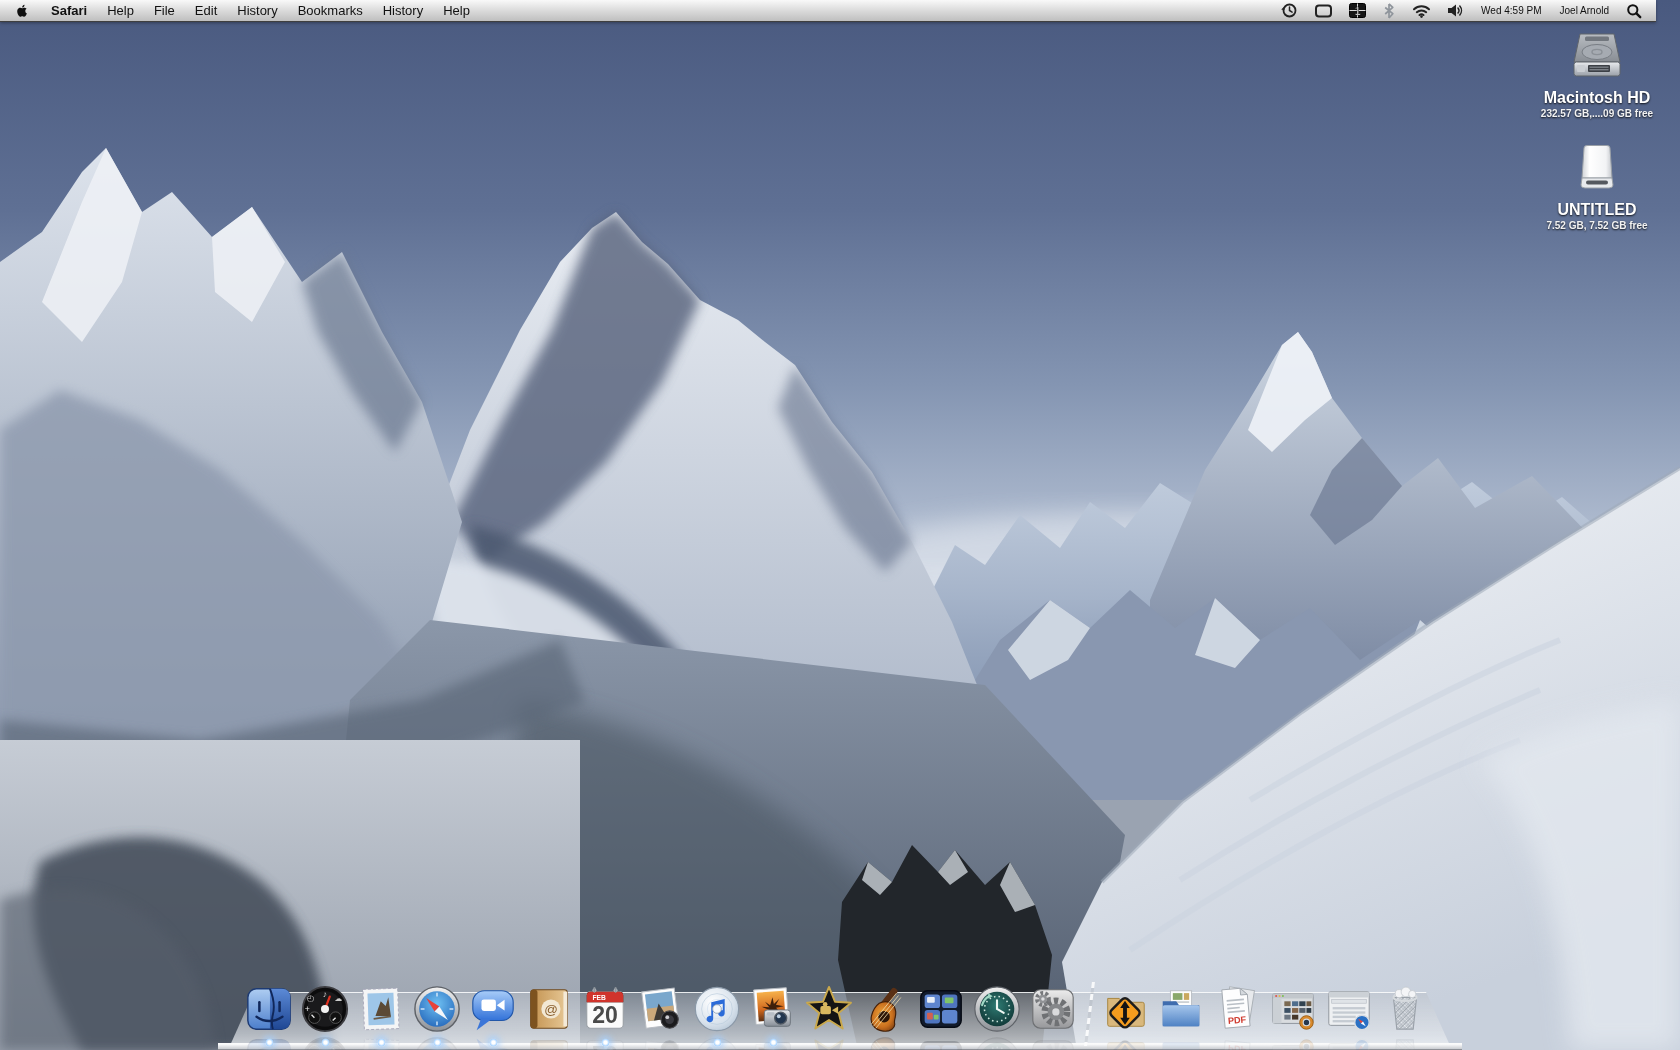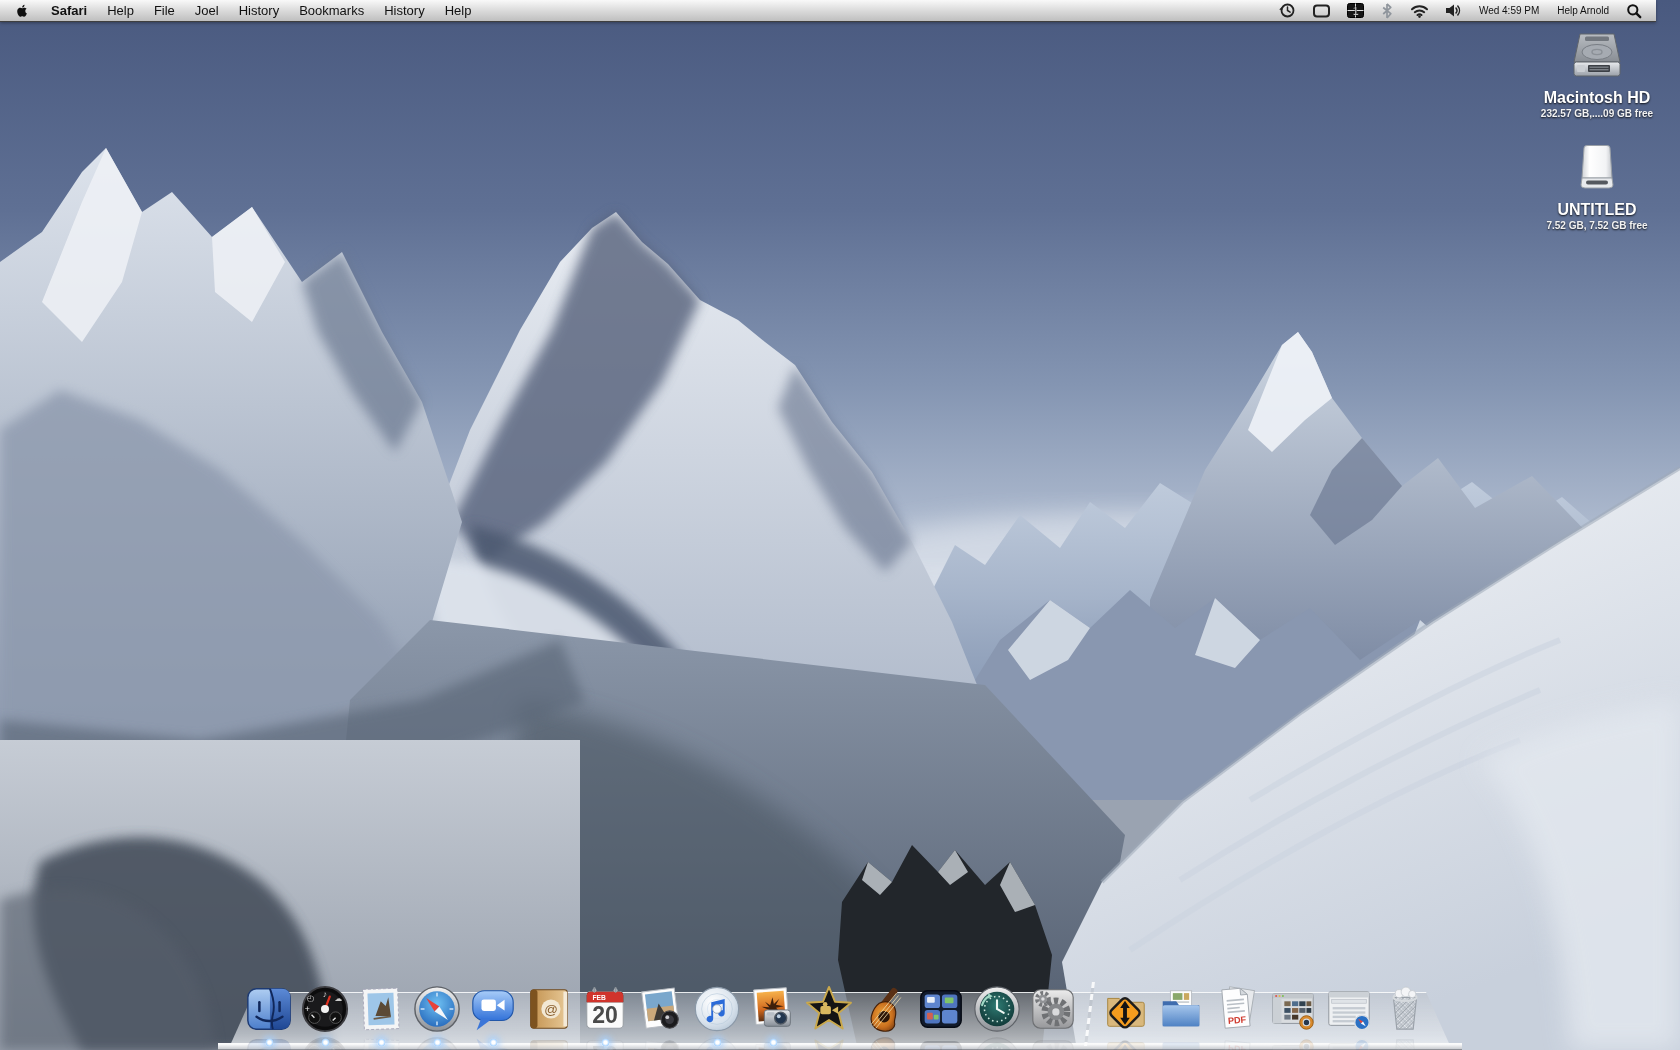--- a/index.html
+++ b/index.html
@@ -156,21 +156,21 @@
       <svg width="15" height="17" viewBox="0 0 24 26">
         <g fill="#101010" transform="translate(1,2)">
           <path d="M17.05 11.97c-.03-2.4 1.96-3.55 2.05-3.61-1.12-1.63-2.86-1.86-3.48-1.88-1.48-.15-2.89.87-3.64.87-.75 0-1.91-.85-3.14-.83-1.62.02-3.11.94-3.94 2.39-1.68 2.91-.43 7.22 1.21 9.58.8 1.16 1.75 2.46 3 2.41 1.2-.05 1.66-.78 3.11-.78 1.45 0 1.86.78 3.13.76 1.29-.02 2.11-1.18 2.9-2.34.91-1.34 1.29-2.64 1.31-2.71-.03-.01-2.51-.96-2.51-3.86z"></path>
           <path d="M14.84 4.89c.66-.8 1.11-1.92.99-3.03-.95.04-2.11.64-2.79 1.44-.61.71-1.15 1.85-1.01 2.94 1.06.08 2.15-.54 2.81-1.35z"></path>
         </g>
       </svg>
     </div>
     <div class="mb-item app">Safari</div>
     <div class="mb-item">Help</div>
     <div class="mb-item">File</div>
-    <div class="mb-item">Joel</div>
+    <div class="mb-item">Edit</div>
     <div class="mb-item">History</div>
     <div class="mb-item">Bookmarks</div>
     <div class="mb-item">History</div>
     <div class="mb-item">Help</div>
   </div>
 
   <div class="mb-right">
     <div class="mb-status">
       <svg width="18" height="17" viewBox="0 0 18 17">
         <circle cx="9.5" cy="8.5" r="6" fill="none" stroke="#222" stroke-width="1.8"></circle>
@@ -203,21 +203,21 @@
         <circle cx="9.5" cy="13.6" r="1.3" fill="#222"></circle>
       </svg>
     </div>
     <div class="mb-status">
       <svg width="17" height="15" viewBox="0 0 17 15">
         <polygon points="1,5 4.5,5 9,1.5 9,13.5 4.5,10 1,10" fill="#222"></polygon>
         <path d="M11 5a4 4 0 0 1 0 5 M12.8 3a7 7 0 0 1 0 9" fill="none" stroke="#222" stroke-width="1.5" stroke-linecap="round"></path>
       </svg>
     </div>
     <div class="mb-clock mb-item">Wed 4:59 PM</div>
-    <div class="mb-user mb-item">Help Arnold</div>
+    <div class="mb-user mb-item">Joel Arnold</div>
     <div class="mb-status">
       <svg width="16" height="16" viewBox="0 0 16 16">
         <circle cx="6.8" cy="6.8" r="4.6" fill="none" stroke="#111" stroke-width="2"></circle>
         <line x1="10.4" y1="10.4" x2="14.2" y2="14.2" stroke="#111" stroke-width="2.4" stroke-linecap="round"></line>
       </svg>
     </div>
   </div>
 </div>
 
 <div class="volume" id="vol-hd">

